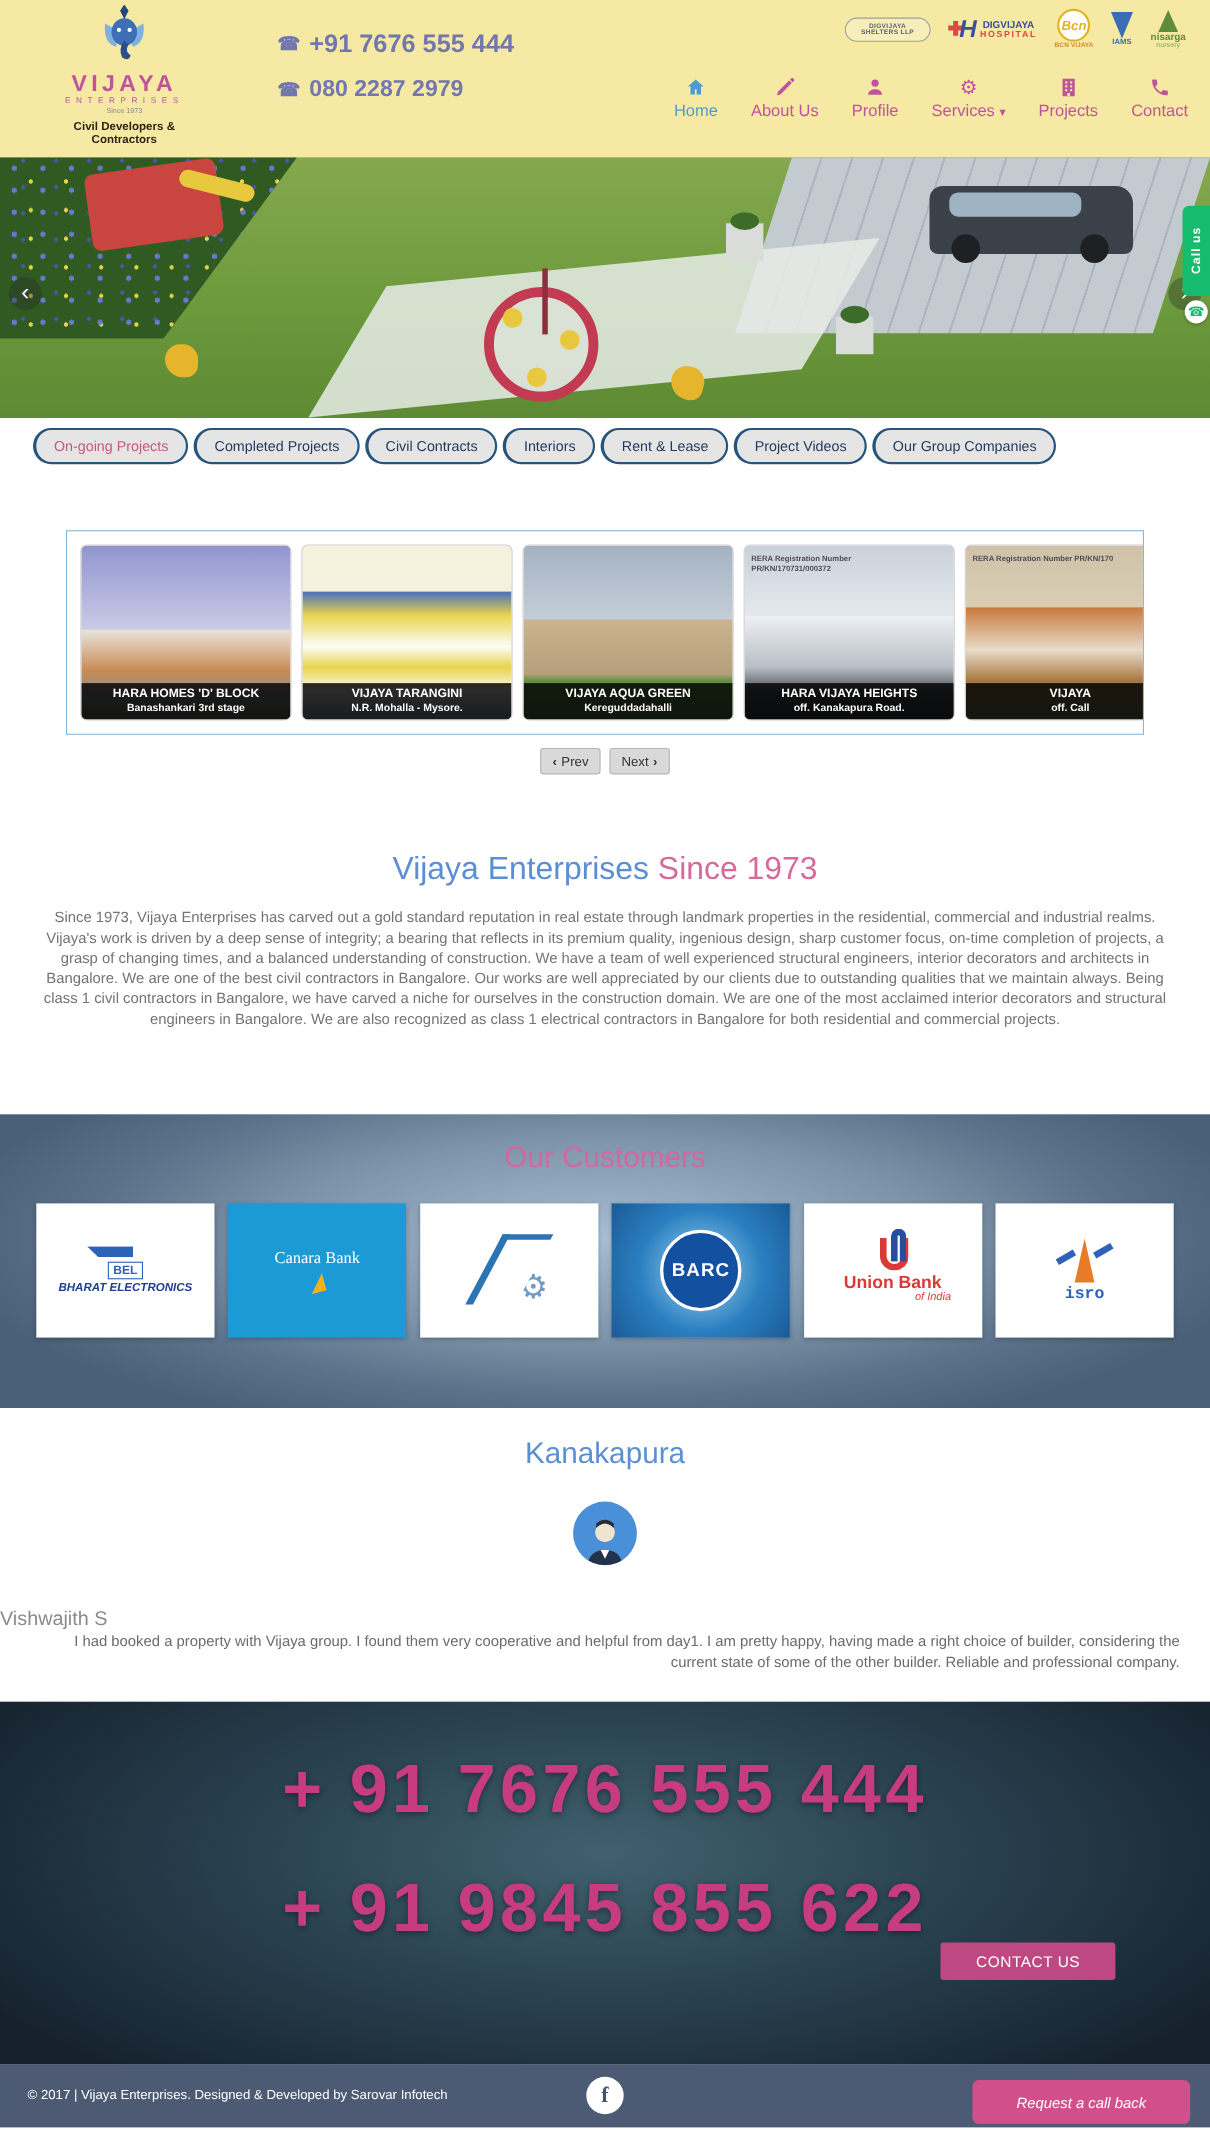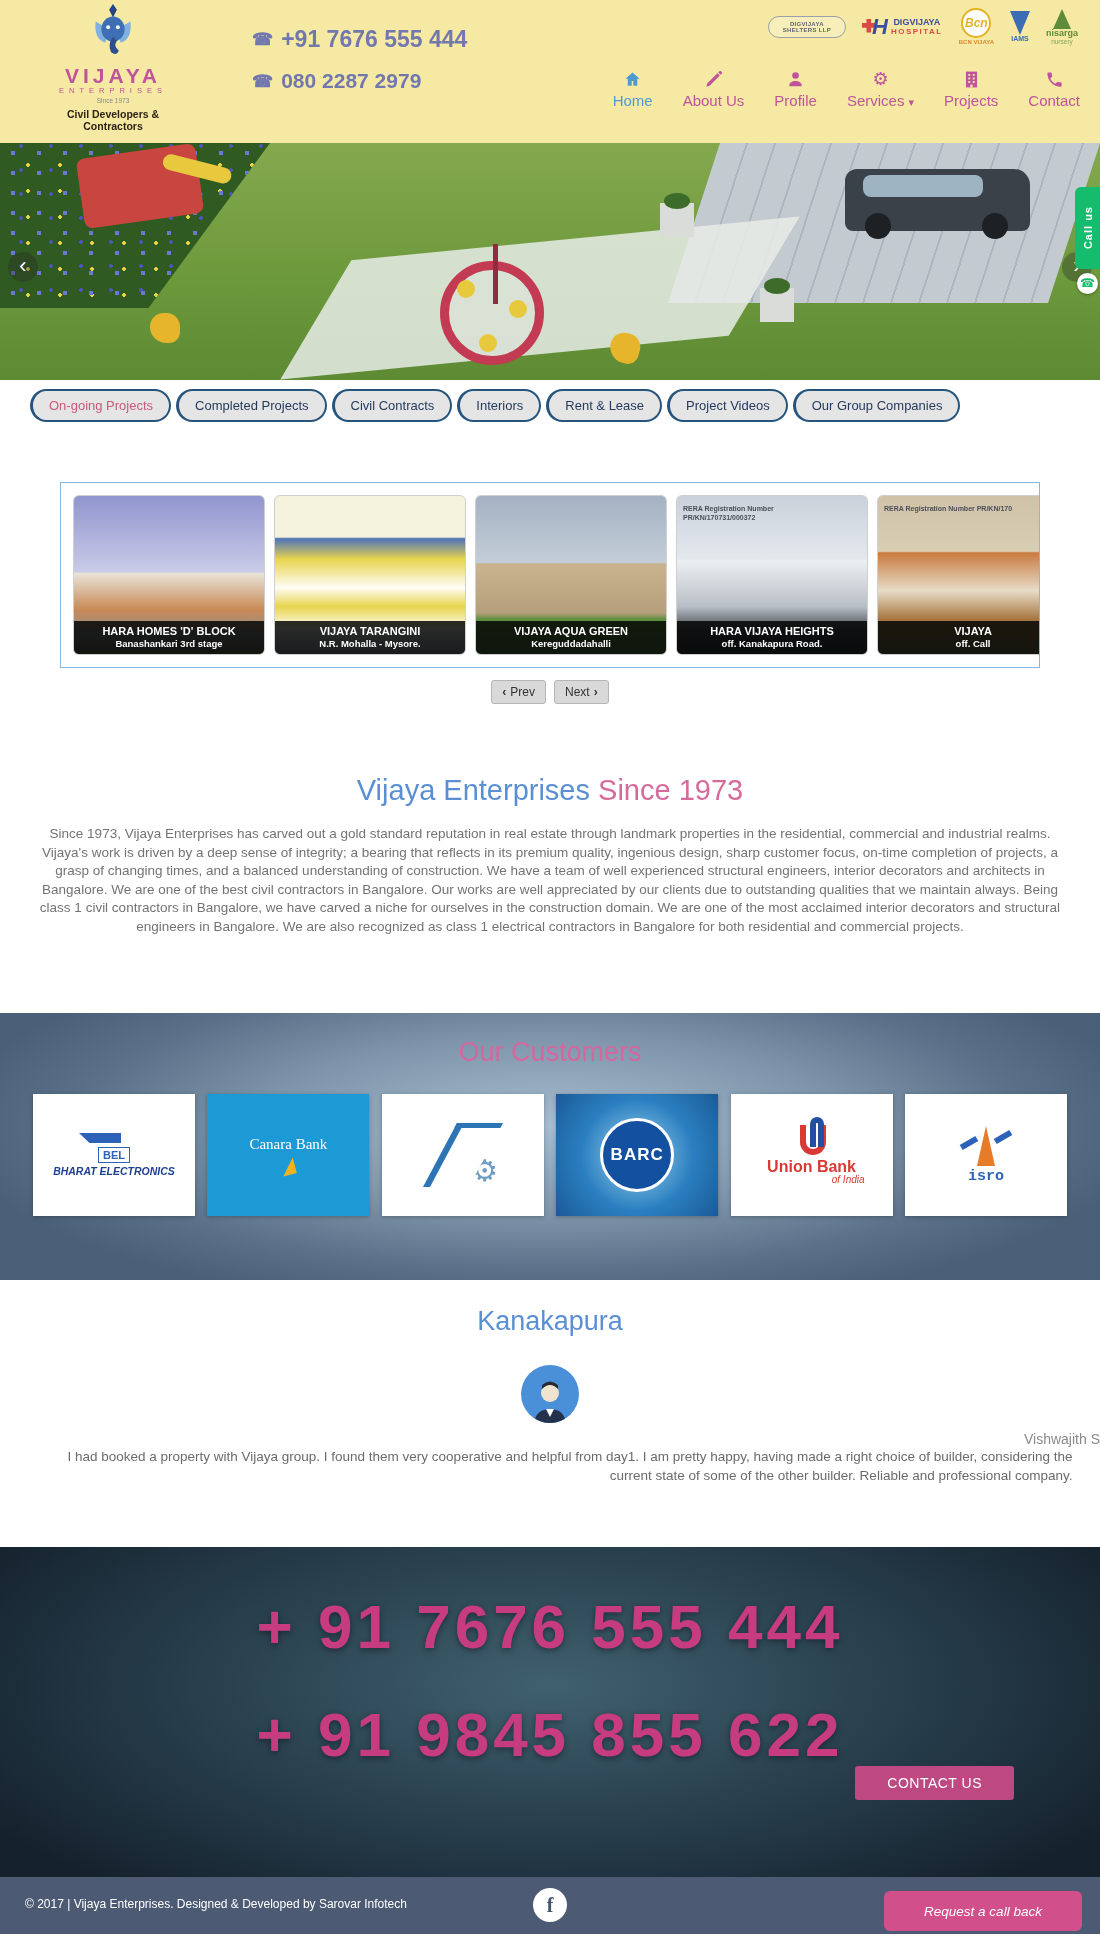--- a/index.html
+++ b/index.html
@@ -128,21 +128,21 @@
   .isro-rocket{width:0;height:0;border-left:9px solid transparent;border-right:9px solid transparent;border-bottom:40px solid #E87B28;margin-bottom:2px;position:relative;}
   .isro-sat{position:absolute;left:-26px;top:14px;width:18px;height:6px;background:#2d62b8;transform:rotate(-30deg);}
   .isro-sat2{position:absolute;left:8px;top:8px;width:18px;height:6px;background:#2d62b8;transform:rotate(-30deg);}
   .isro-txt{font-size:15px;font-weight:bold;color:#2d62b8;font-family:"Liberation Mono",monospace;}
 
   
   .testimonial{height:267px;background:#fff;padding-top:26px;}
   .testi-title{text-align:center;font-size:27px;color:#5B8FD3;}
   .avatar{width:58px;height:58px;border-radius:50%;background:#4A90D9;margin:28px auto 0;display:flex;align-items:flex-end;justify-content:center;overflow:hidden;}
   .avatar svg{width:40px;height:44px;}
-  .testi-name{text-align:right;font-size:14px;color:#8a8a8a;margin-top:8px;}
+  .testi-name{text-align:left;font-size:18px;color:#8a8a8a;margin-top:38px;}
   .testi-quote{margin:0 auto 0;width:1045px;font-size:13.5px;line-height:19px;color:#6b6b6b;text-align:right;}
 
   
   .banner{position:relative;height:330px;background:radial-gradient(ellipse 60% 80% at 50% 42%,#40606f 0%,#2a4250 48%,#15222e 100%);display:flex;flex-direction:column;align-items:center;justify-content:flex-start;padding-top:26px;}
   .big-phone{color:#C73C80;font-size:62px;font-weight:bold;letter-spacing:4px;line-height:108px;text-shadow:0 2px 6px rgba(0,0,0,0.4);}
   .contact-btn{position:absolute;right:86px;bottom:77px;background:#BE4881;color:#fff;font-size:14px;font-weight:normal;padding:9px 32px;border-radius:3px;cursor:pointer;letter-spacing:0.5px;}
 
   
   .footer{position:relative;height:57px;background:#4C5B73;color:#fff;}
   .copyright{position:absolute;left:25px;top:20px;font-size:12px;}

